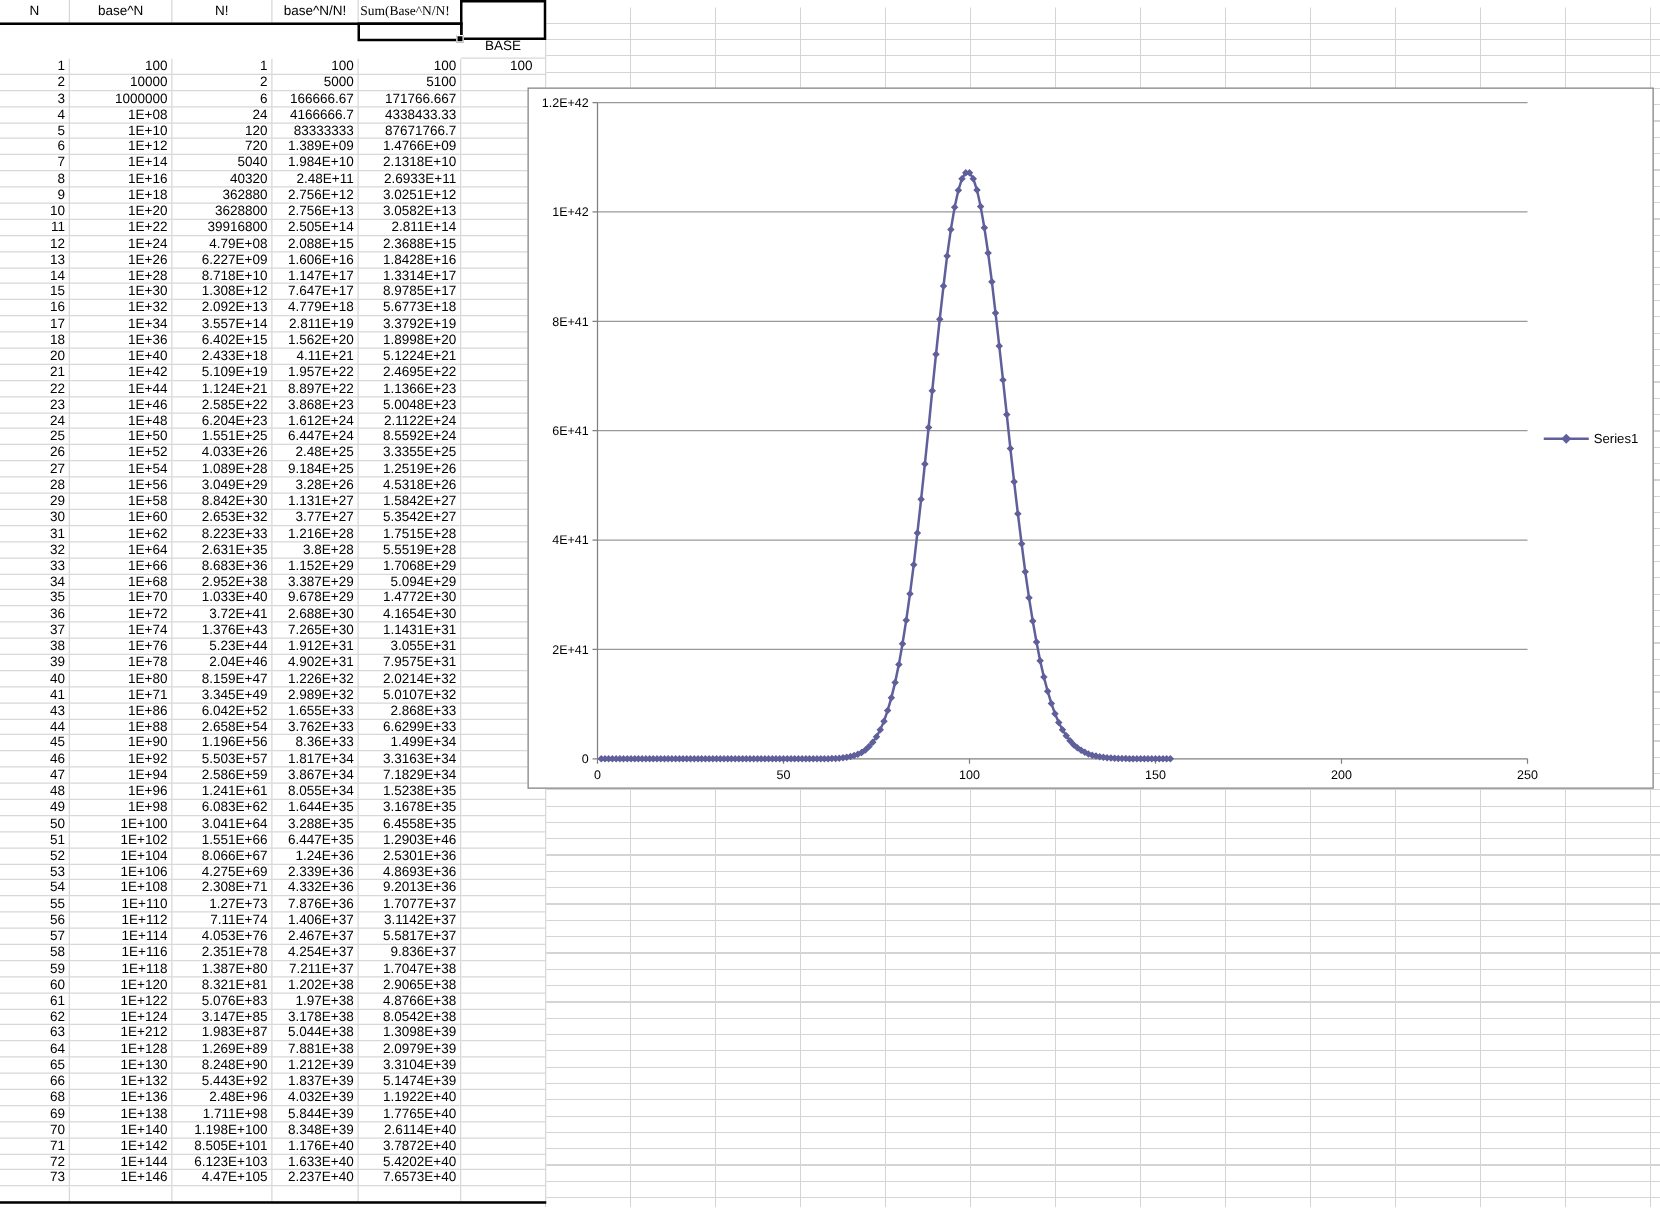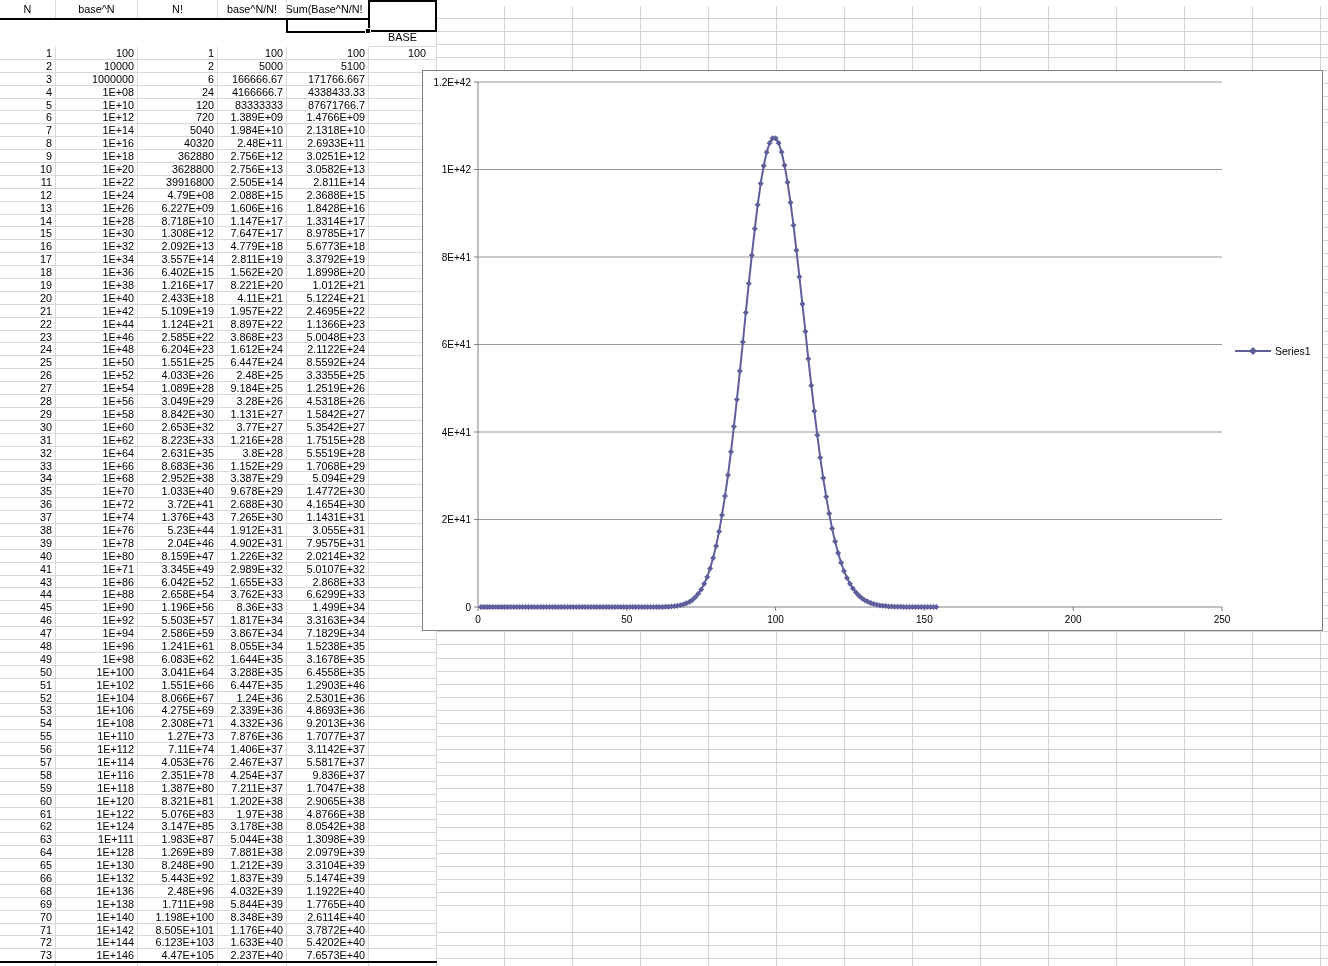--- a/index.html
+++ b/index.html
@@ -12,21 +12,21 @@
       repeating-linear-gradient(to bottom, transparent 0, transparent 12.05px, #d4d4d4 12.05px, #d4d4d4 13.05px);}
   
   #sheet-table{position:absolute;left:0;top:0;width:437px;background:#fff;font-size:10.8px;line-height:12.9px;}
   .trow{display:flex;}
   .cell{box-sizing:border-box;border-right:1px solid #d8d8d8;border-bottom:1px solid #d8d8d8;
         height:12.9px;white-space:nowrap;overflow:hidden;text-align:right;padding-right:3px;}
   .hrow .cell{height:19px;line-height:18px;text-align:center;padding:0;}
   .ca{width:56px}.cb{width:82px}.cc{width:80px}.cd{width:69px}.ce{width:82px}.cf{width:68px}
   .cf{text-align:right;padding-right:10px;}
   .hrow .cf{text-align:center;padding:0;margin-top:28px;}
-  .clip-left{display:inline-block;margin-left:-7px;white-space:nowrap;}
+  .clip-left{display:inline-block;margin-left:-7px;white-space:nowrap;font-family:Liberation Serif, serif;}
   
   #header-underline{position:absolute;left:0;top:17.8px;width:370px;height:2.4px;background:#000;}
   #base-box{position:absolute;left:368px;top:0;width:69px;height:32px;border:2px solid #000;box-sizing:border-box;}
   #selection{position:absolute;left:286px;top:18px;width:84px;height:15px;border:2px solid #000;box-sizing:border-box;}
   #fill-handle{position:absolute;right:-3px;bottom:-3px;width:4px;height:4px;background:#000;border:1px solid #fff;}
   #bottom-border{position:absolute;left:0;top:960.5px;width:437px;height:2.5px;background:#000;}
   
   #chart{position:absolute;left:422px;top:70px;width:901px;height:561px;background:#fff;
          border:1px solid #808080;box-sizing:border-box;}
   #chart-svg{display:block;width:899px;height:559px;}
@@ -185,28 +185,20 @@
       </div>
       <div class="trow">
         <div class="cell ca">18</div>
         <div class="cell cb">1E+36</div>
         <div class="cell cc">6.402E+15</div>
         <div class="cell cd">1.562E+20</div>
         <div class="cell ce">1.8998E+20</div>
         <div class="cell cf"></div>
       </div>
       <div class="trow">
-        <div class="cell ca">19</div>
-        <div class="cell cb">1E+38</div>
-        <div class="cell cc">1.216E+17</div>
-        <div class="cell cd">8.221E+20</div>
-        <div class="cell ce">1.012E+21</div>
-        <div class="cell cf"></div>
-      </div>
-      <div class="trow">
         <div class="cell ca">20</div>
         <div class="cell cb">1E+40</div>
         <div class="cell cc">2.433E+18</div>
         <div class="cell cd">4.11E+21</div>
         <div class="cell ce">5.1224E+21</div>
         <div class="cell cf"></div>
       </div>
       <div class="trow">
         <div class="cell ca">21</div>
         <div class="cell cb">1E+42</div>
@@ -530,21 +522,21 @@
       <div class="trow">
         <div class="cell ca">62</div>
         <div class="cell cb">1E+124</div>
         <div class="cell cc">3.147E+85</div>
         <div class="cell cd">3.178E+38</div>
         <div class="cell ce">8.0542E+38</div>
         <div class="cell cf"></div>
       </div>
       <div class="trow">
         <div class="cell ca">63</div>
-        <div class="cell cb">1E+111</div>
+        <div class="cell cb">1E+212</div>
         <div class="cell cc">1.983E+87</div>
         <div class="cell cd">5.044E+38</div>
         <div class="cell ce">1.3098E+39</div>
         <div class="cell cf"></div>
       </div>
       <div class="trow">
         <div class="cell ca">64</div>
         <div class="cell cb">1E+128</div>
         <div class="cell cc">1.269E+89</div>
         <div class="cell cd">7.881E+38</div>

